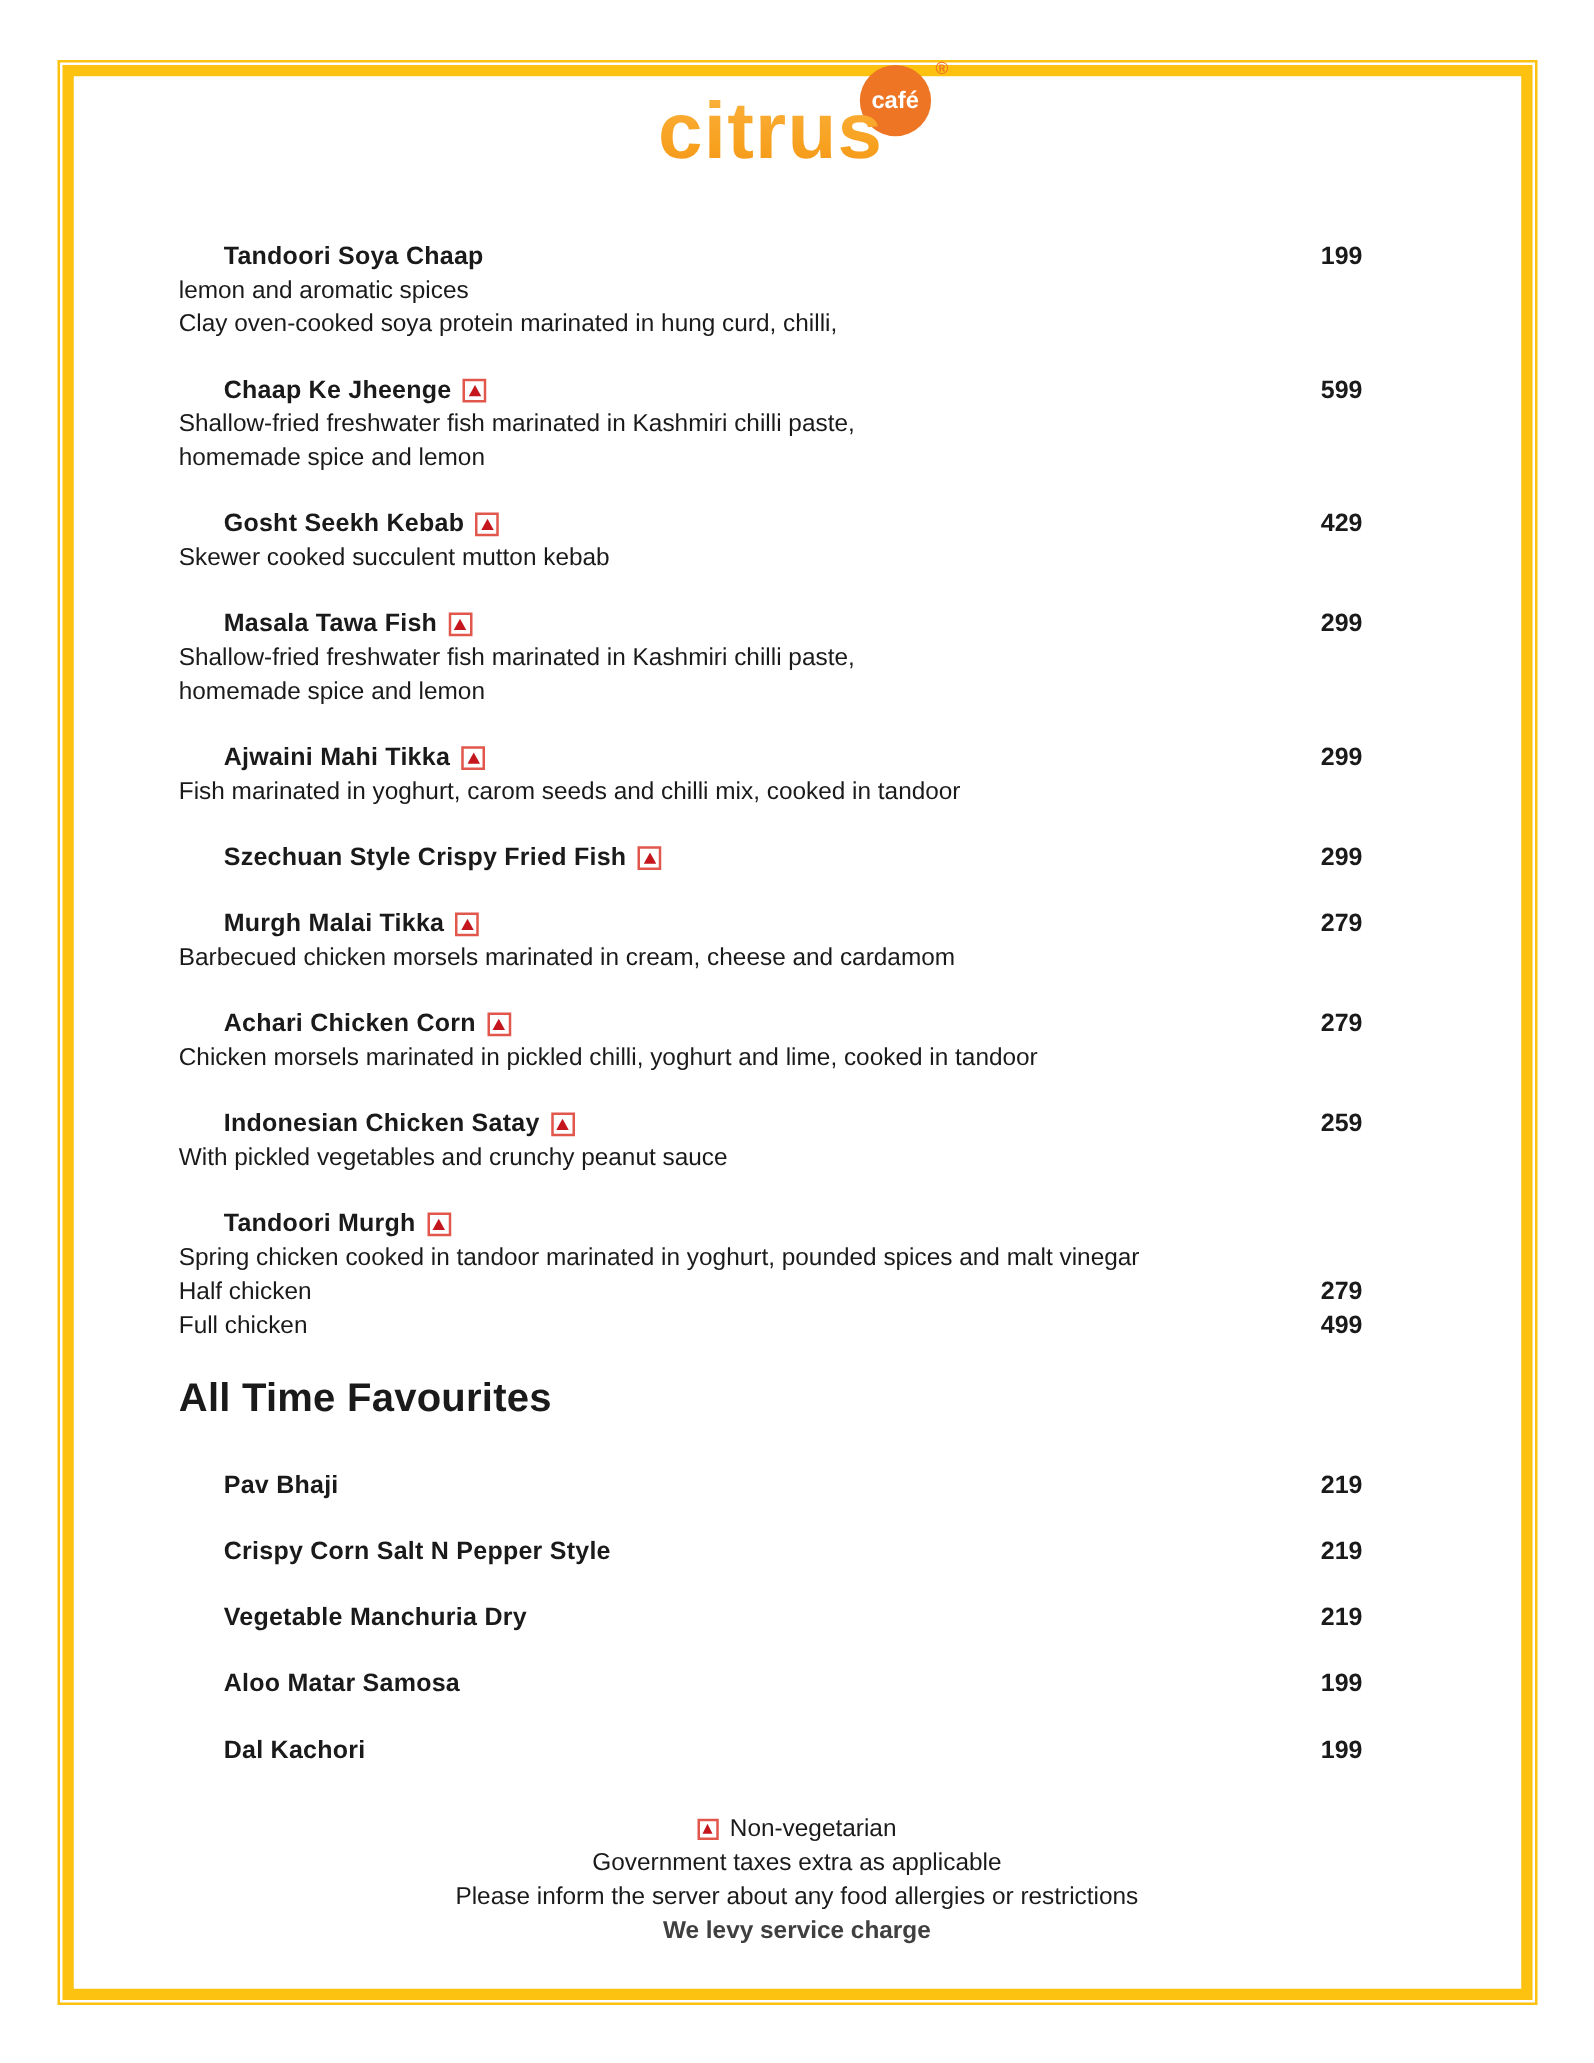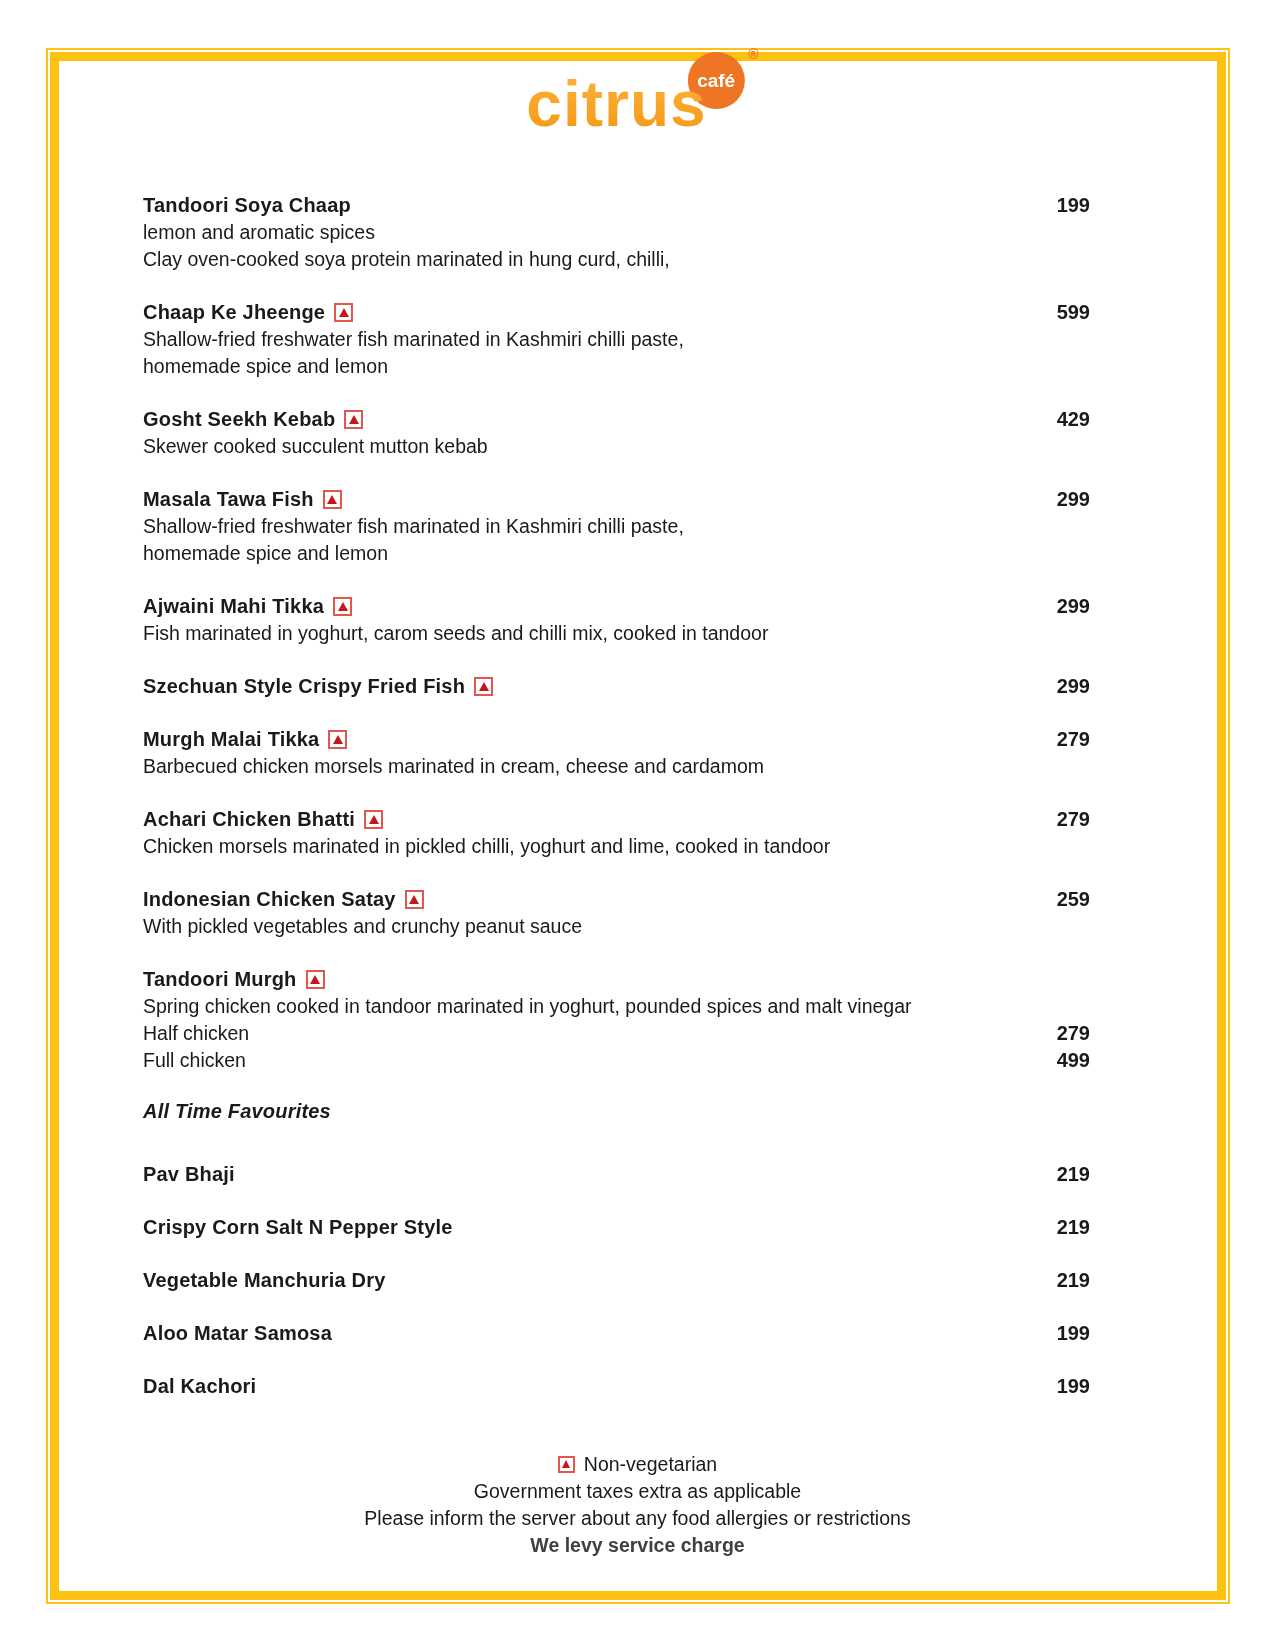--- a/index.html
+++ b/index.html
@@ -66,33 +66,32 @@
     z-index: 3;
   }
 
   
   .menu-item { margin-bottom: 26px; }
   .item-row {
     display: flex; align-items: center; justify-content: space-between;
     line-height: 27px;
   }
   .item-left { display: flex; align-items: center; gap: 9px; }
-  .item-name { font-weight: bold; font-size: 20px; letter-spacing: 0.2px; }
+  .item-name { font-weight: bold; font-size: 20px; letter-spacing: 0.2px; margin-left: 36px; }
   .item-price, .variant-price { font-weight: bold; font-size: 20px; }
   .item-desc div { font-size: 19.5px; line-height: 27px; }
   .item-variants .variant-row {
     display: flex; align-items: center; justify-content: space-between;
     font-size: 19.5px; line-height: 27px;
   }
 
   .section-heading {
-    font-size: 20px; font-weight: bold;
+    font-size: 32px; font-weight: bold;
     margin: 6px 0 38px 0;
     letter-spacing: 0.2px;
-    font-style: italic;
   }
 
   
   .nonveg-icon {
     width: 15px; height: 15px;
     border: 2px solid #E2574C;
     background: #ffffff;
     display: inline-flex; align-items: center; justify-content: center;
     flex: 0 0 auto;
   }
@@ -245,21 +244,21 @@
     </div>
     <div class="item-desc">
           <div>Barbecued chicken morsels marinated in cream, cheese and cardamom</div>
         </div>
 
   </div>
 
   <div class="menu-item">
     <div class="item-row">
       <span class="item-left">
-        <span class="item-name">Achari Chicken Bhatti</span>
+        <span class="item-name">Achari Chicken Corn</span>
         <span class="nonveg-icon">
               <span class="nv-tri"></span>
             </span>
       </span>
       <span class="item-price">279</span>
     </div>
     <div class="item-desc">
           <div>Chicken morsels marinated in pickled chilli, yoghurt and lime, cooked in tandoor</div>
         </div>
 

